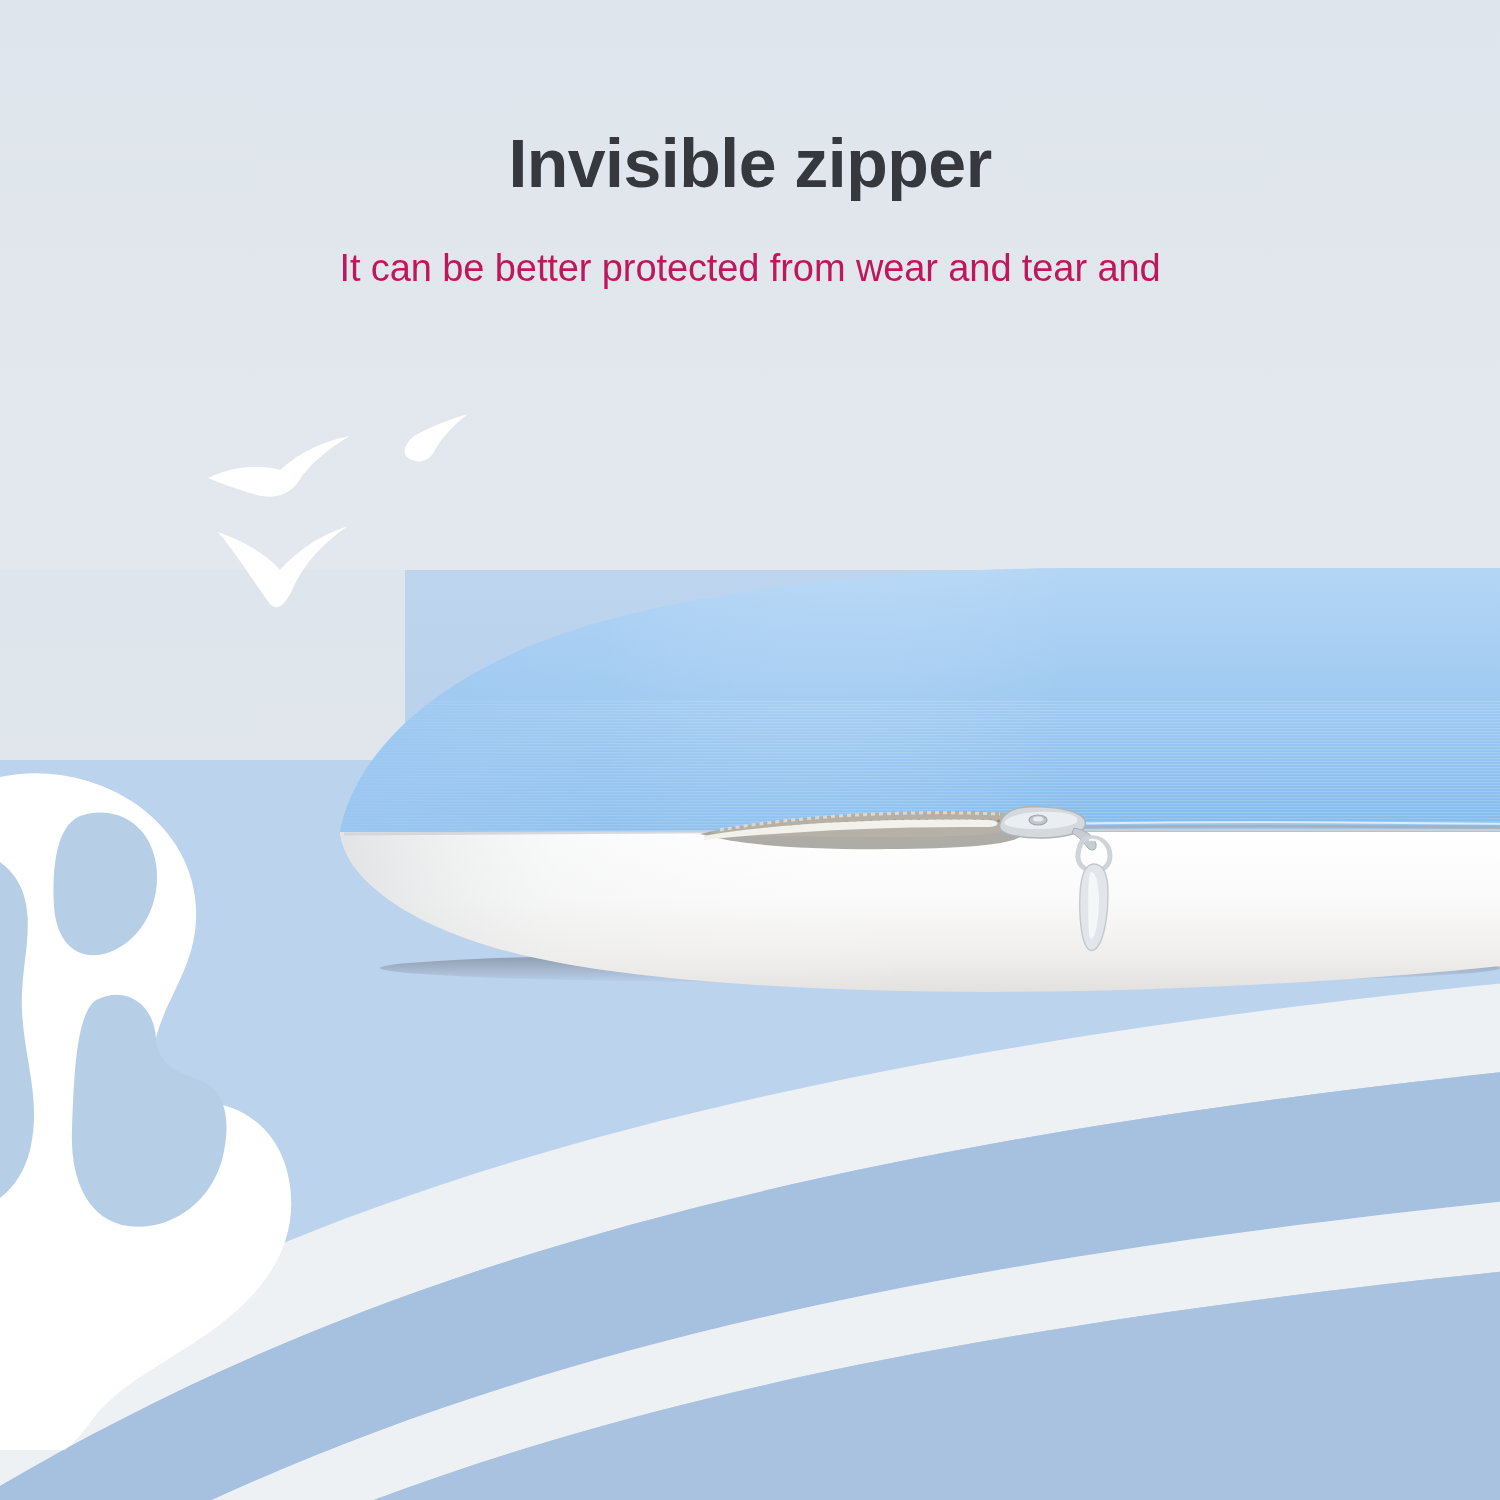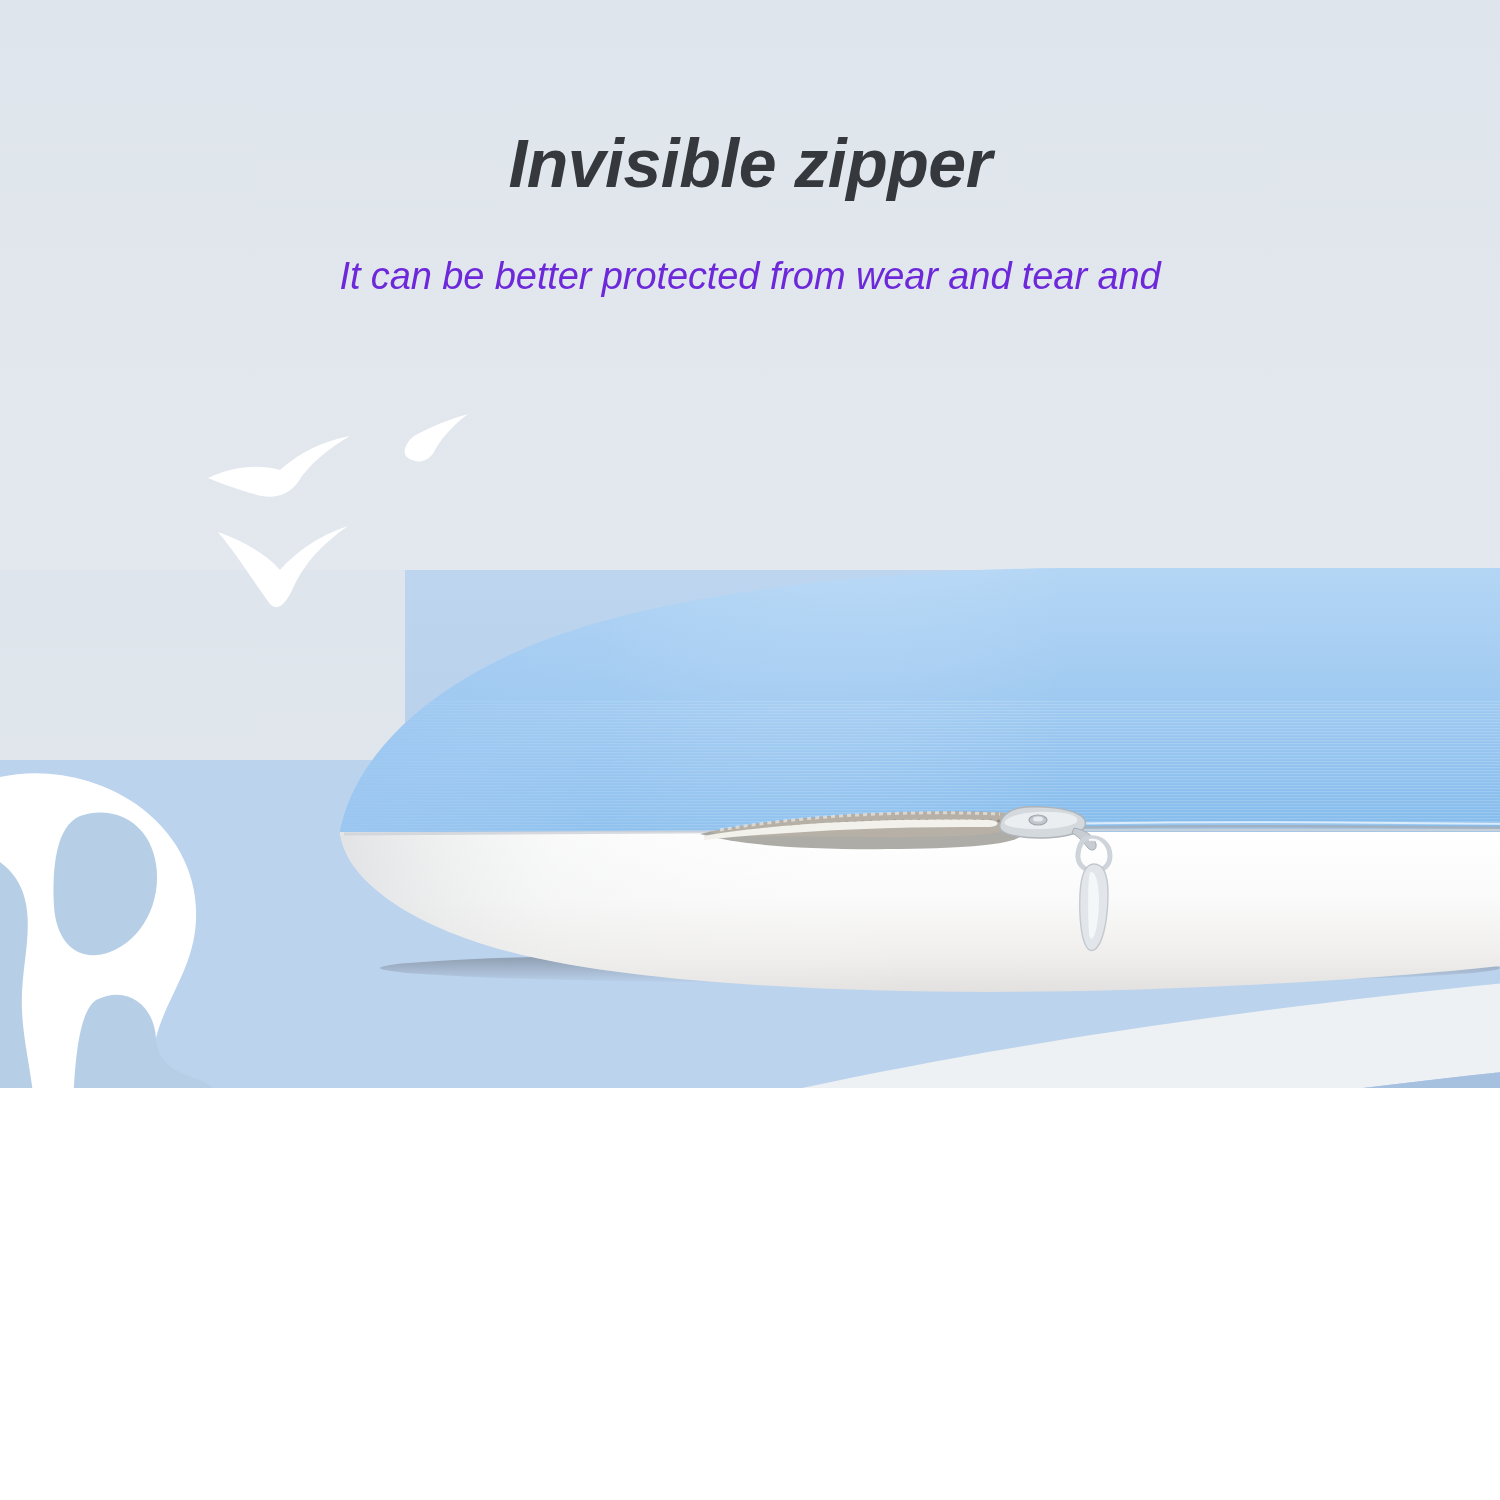--- a/index.html
+++ b/index.html
@@ -3,25 +3,24 @@
 <meta charset="utf-8">
 <style>
   html, body {
     margin: 0;
     padding: 0;
     background: #ffffff;
   }
   #stage {
     position: relative;
     width: 1500px;
-    height: 1088px;
+    height: 1500px;
     overflow: hidden;
     font-family: "Liberation Sans", sans-serif;
     background: #e1e6ed;
-    font-style: italic;
   }
 
   
   .wall {
     position: absolute;
     left: 0; top: 0;
     width: 1500px; height: 580px;
     background: linear-gradient(180deg, #dfe5ec 0%, #e2e7ee 55%, #e3e8ef 100%);
   }
 
@@ -78,25 +77,25 @@
   }
   .headline {
     margin: 0;
     font-size: 68px;
     font-weight: 700;
     letter-spacing: -0.5px;
     color: #35393d;
     line-height: 1.05;
   }
   .subline {
-    margin: 12px;
+    margin: 4px;
     padding-top: 38px;
     font-size: 38px;
     font-weight: 400;
-    color: #6d28d9;
+    color: #be185d;
     line-height: 1.45;
     letter-spacing: -0.1px;
   }
   .subline .sub-l {
     display: block;
   }
 </style>
 </head>
 <body>
 

